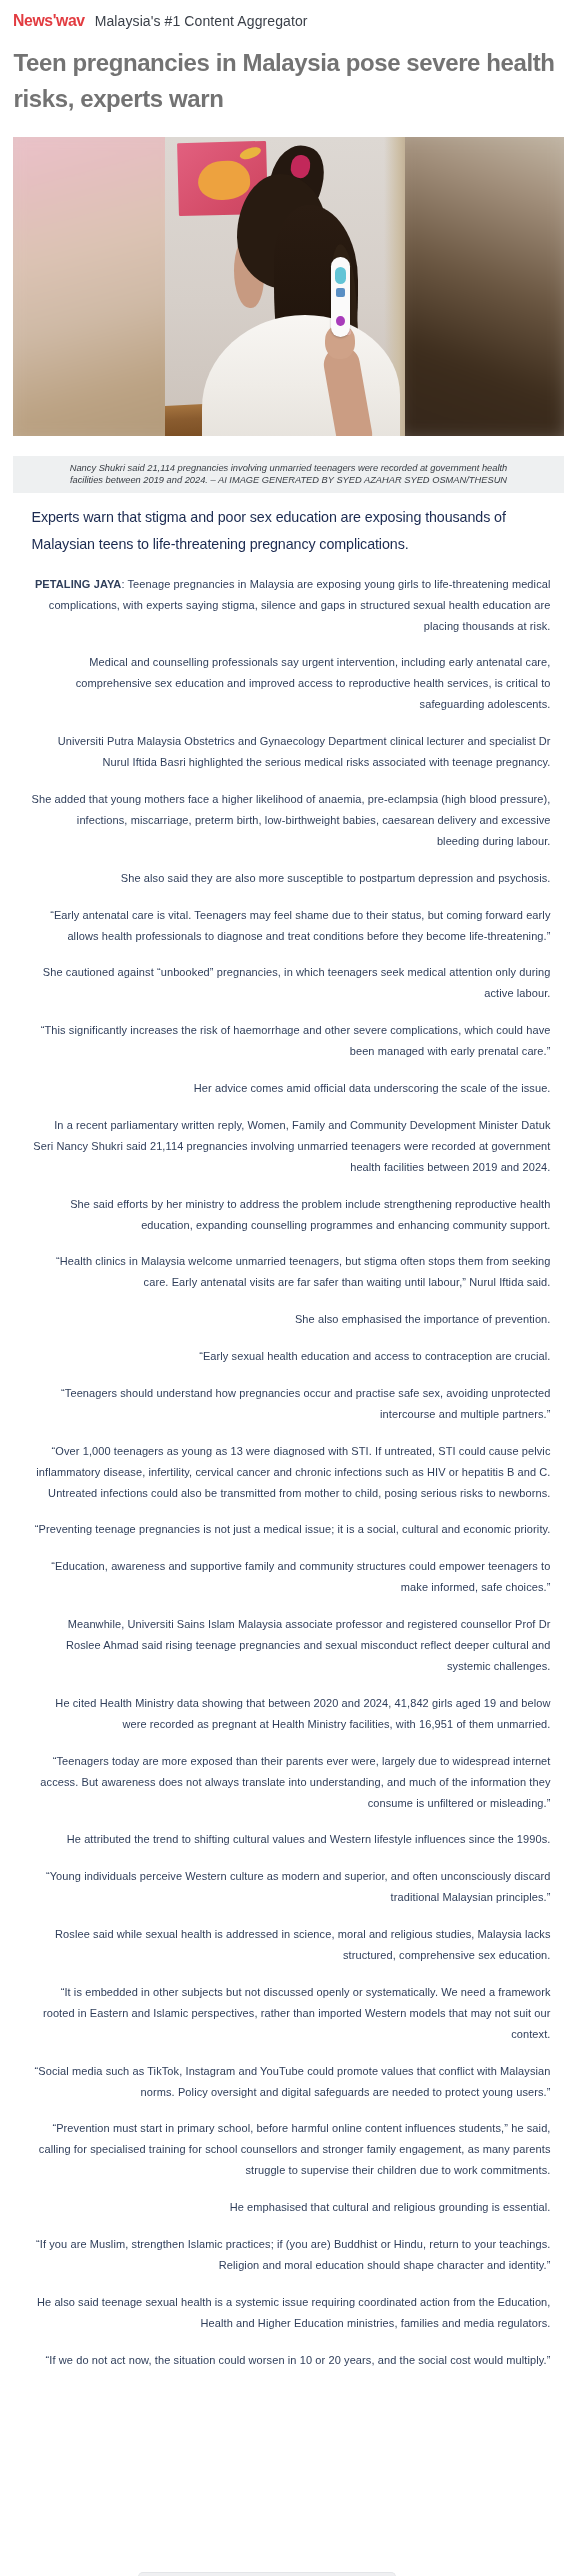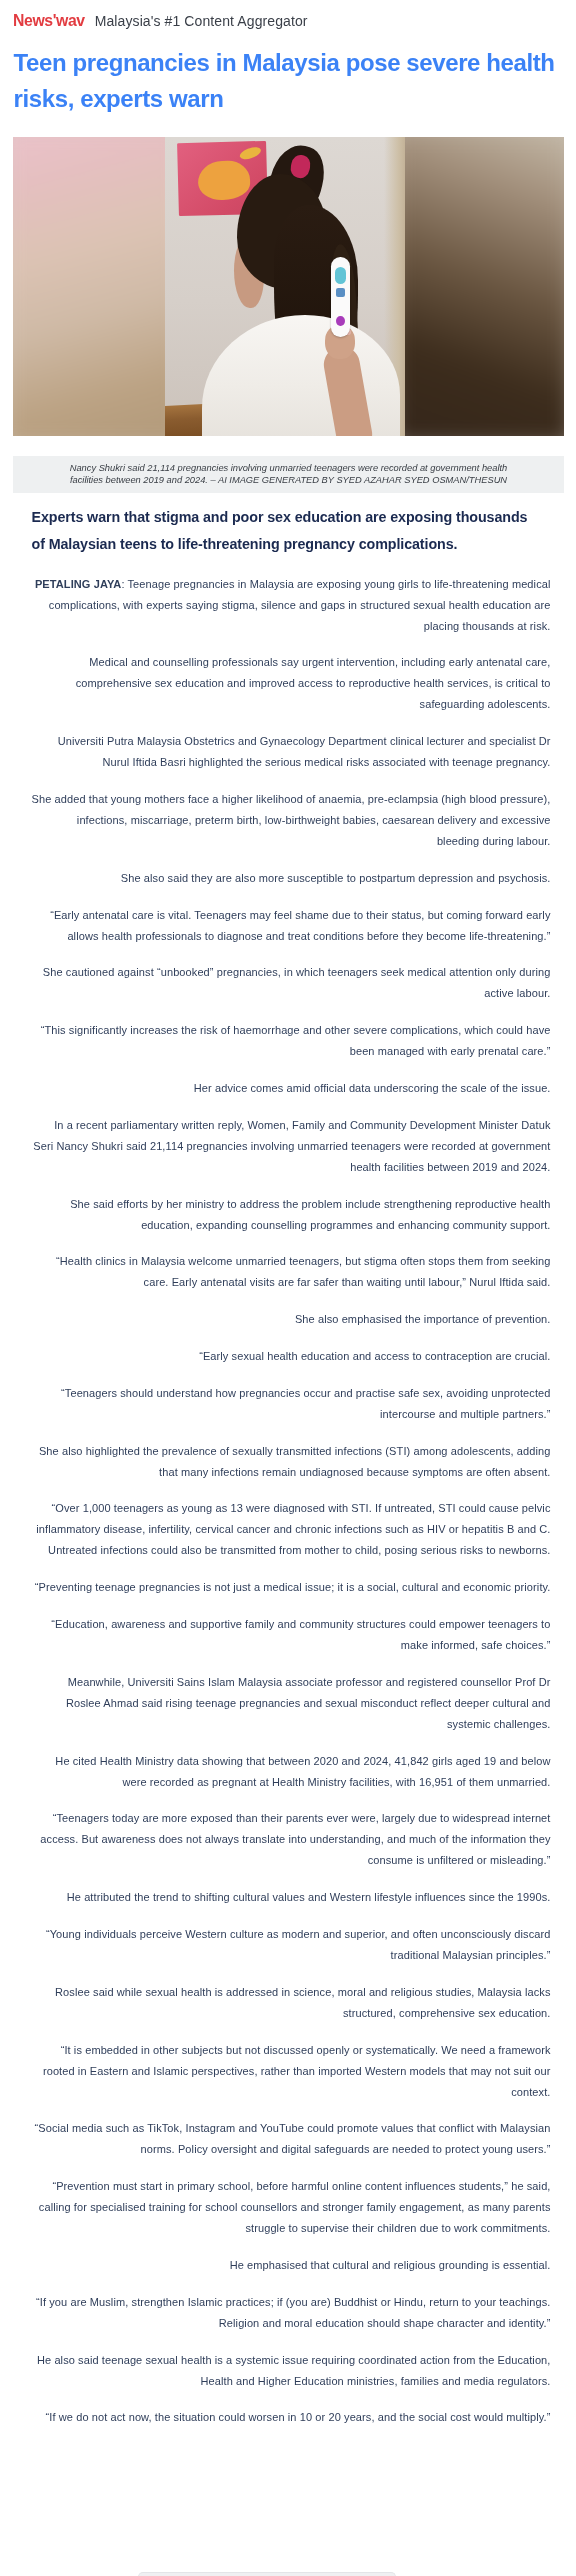--- a/index.html
+++ b/index.html
@@ -9,21 +9,21 @@
 
   
   .site-header { display:flex; align-items:center; gap:10px; padding:11.5px 0 0 13px; }
   .logo { font-size:15.8px; font-weight:800; letter-spacing:-0.4px; color:#e23c41; cursor:pointer; }
   .tagline { font-size:14px; color:#3a3f48; letter-spacing:0.1px; padding-top:1.4px; }
 
   
   h1.article-title {
     width:553px; margin:15.8px 0 0 13.6px;
     font-size:24px; line-height:36px; font-weight:800; letter-spacing:-0.4px;
-    color:#3b82f6;
+    color:#737373;
   }
 
   
   figure.photo { position:relative; width:551px; height:299px; margin:19.3px 0 0 13px; overflow:hidden; background:#cfc9c3; }
   .ph-left { position:absolute; left:-14.3px; top:-14.3px; width:190px; height:329px;
     background:linear-gradient(165deg,#ecc3cc 0%, #e5bfc0 18%, #dcc3b4 38%, #cfbaa6 58%, #bba283 80%, #b09878 100%);
     filter:blur(11.5px); }
   .ph-right { position:absolute; right:-14.3px; top:-14.3px; width:193px; height:329px;
     background:linear-gradient(200deg,#c9bfae 0%, #a3907c 22%, #6b5742 48%, #3c2c1c 72%, #33251a 100%);
     filter:blur(13px); }
@@ -66,21 +66,21 @@
   .table { position:absolute; left:-5.7px; top:265px; width:168px; height:40px; transform:rotate(-3deg);
     background:linear-gradient(180deg,#a5743f 0%, #8a5c2f 35%, #74491f 100%); }
 
   
   .caption-box { width:551px; margin:20px 0 0 13px; background:#eef0f1; padding:6.4px 42px 7.2px 42px;
     font-family:"Liberation Sans", sans-serif; font-style:italic; font-size:9.3px; line-height:12px;
     color:#383d44; text-align:center; }
 
   
   .article-body { width:519px; margin:0 0 0 31.5px; }
-  .summary { margin-top:10.7px; width:505px; font-size:14.3px; font-weight:700; line-height:27px;
+  .summary { margin-top:10.7px; width:505px; font-size:14.3px; font-weight:400; line-height:27px;
     color:#1b2a50; letter-spacing:-0.1px; }
   .body-p { margin-top:15.8px; font-size:11px; line-height:21px; color:#2f3e5a; letter-spacing:0.1px;text-align:right; }
   .body-p strong { font-weight:700; color:#2f3e5a; }
 
   
   .more-button { position:absolute; left:138px; bottom:-1.4px; width:258px; height:5.7px;
     background:#eff0f2; border:0.7px solid #e3e5e8; border-bottom:none; border-radius:7.2px 7.2px 0 0; cursor:pointer; }
 </style>
 </head>
 <body>
@@ -135,21 +135,20 @@
         <p class="body-p">“Early antenatal care is vital. Teenagers may feel shame due to their status, but coming forward early allows health professionals to diagnose and treat conditions before they become life-threatening.”</p>
         <p class="body-p">She cautioned against “unbooked” pregnancies, in which teenagers seek medical attention only during active labour.</p>
         <p class="body-p">“This significantly increases the risk of haemorrhage and other severe complications, which could have been managed with early prenatal care.”</p>
         <p class="body-p">Her advice comes amid official data underscoring the scale of the issue.</p>
         <p class="body-p">In a recent parliamentary written reply, Women, Family and Community Development Minister Datuk Seri Nancy Shukri said 21,114 pregnancies involving unmarried teenagers were recorded at government health facilities between 2019 and 2024.</p>
         <p class="body-p">She said efforts by her ministry to address the problem include strengthening reproductive health education, expanding counselling programmes and enhancing community support.</p>
         <p class="body-p">“Health clinics in Malaysia welcome unmarried teenagers, but stigma often stops them from seeking care. Early antenatal visits are far safer than waiting until labour,” Nurul Iftida said.</p>
         <p class="body-p">She also emphasised the importance of prevention.</p>
         <p class="body-p">“Early sexual health education and access to contraception are crucial.</p>
         <p class="body-p">“Teenagers should understand how pregnancies occur and practise safe sex, avoiding unprotected intercourse and multiple partners.”</p>
-        <p class="body-p">She also highlighted the prevalence of sexually transmitted infections (STI) among adolescents, adding that many infections remain undiagnosed because symptoms are often absent.</p>
         <p class="body-p">“Over 1,000 teenagers as young as 13 were diagnosed with STI. If untreated, STI could cause pelvic inflammatory disease, infertility, cervical cancer and chronic infections such as HIV or hepatitis B and C. Untreated infections could also be transmitted from mother to child, posing serious risks to newborns.</p>
         <p class="body-p">“Preventing teenage pregnancies is not just a medical issue; it is a social, cultural and economic priority.</p>
         <p class="body-p">“Education, awareness and supportive family and community structures could empower teenagers to make informed, safe choices.”</p>
         <p class="body-p">Meanwhile, Universiti Sains Islam Malaysia associate professor and registered counsellor Prof Dr Roslee Ahmad said rising teenage pregnancies and sexual misconduct reflect deeper cultural and systemic challenges.</p>
         <p class="body-p">He cited Health Ministry data showing that between 2020 and 2024, 41,842 girls aged 19 and below were recorded as pregnant at Health Ministry facilities, with 16,951 of them unmarried.</p>
         <p class="body-p">“Teenagers today are more exposed than their parents ever were, largely due to widespread internet access. But awareness does not always translate into understanding, and much of the information they consume is unfiltered or misleading.”</p>
         <p class="body-p">He attributed the trend to shifting cultural values and Western lifestyle influences since the 1990s.</p>
         <p class="body-p">“Young individuals perceive Western culture as modern and superior, and often unconsciously discard traditional Malaysian principles.”</p>
         <p class="body-p">Roslee said while sexual health is addressed in science, moral and religious studies, Malaysia lacks structured, comprehensive sex education.</p>
         <p class="body-p">“It is embedded in other subjects but not discussed openly or systematically. We need a framework rooted in Eastern and Islamic perspectives, rather than imported Western models that may not suit our context.</p>

